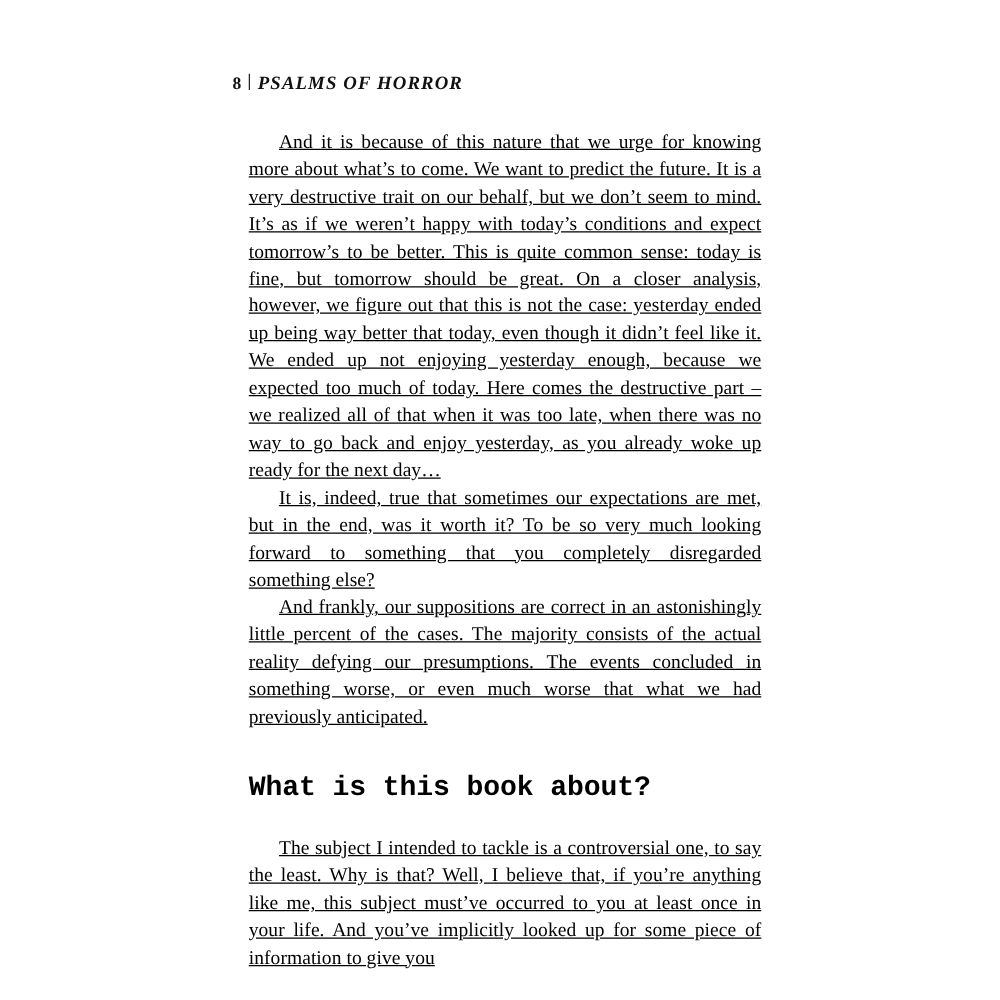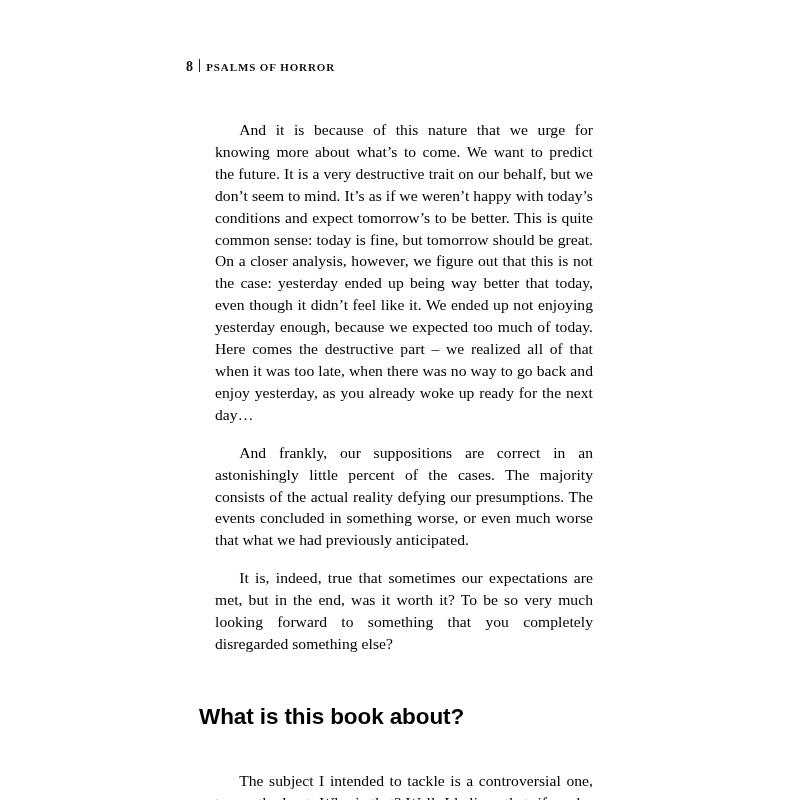--- a/index.html
+++ b/index.html
@@ -39,45 +39,47 @@
   .folio-rule {
     display: inline-block;
     width: 1px;
     height: 13px;
     background: #222222;
     position: relative;
     top: 1px;
   }
   .running-head {
     font-family: "Liberation Serif", serif;
-    font-size: 11px;
+    font-size: 15px;
     font-weight: bold;
     letter-spacing: 0.9px;
     color: #111111;
     text-transform: uppercase;
+    font-style: italic;
   }
   .content {
     position: absolute;
     top: 103px;
     left: 199px;
     width: 410px;
   }
   p.para {
-    margin: 16px;
+    margin: 0;
     font-size: 15.6px;
     line-height: 1.405;
     text-align: justify;
     text-indent: 1.55em;
     hyphens: none;
     letter-spacing: 0.05px;
+    text-decoration: underline;
   }
   h2.section-heading {
     margin: 0;
     padding: 0;
-    font-family: Liberation Sans, sans-serif;
+    font-family: Liberation Mono, monospace;
     font-size: 22.5px;
     font-weight: bold;
     line-height: 1.2;
     text-align: left;
     text-indent: 0;
     letter-spacing: -0.1px;
   }
   .gap-before-heading { height: 32px; }
   .gap-after-heading { height: 24px; }
 </style>
@@ -87,22 +89,22 @@
 <div class="page">
 
   <div class="header">
     <span class="folio">8</span>
     <span class="folio-rule"></span>
     <span class="running-head">PSALMS OF HORROR</span>
   </div>
 
   <div class="content">
     <p class="para">And it is because of this nature that we urge for knowing more about what’s to come. We want to predict the future. It is a very destructive trait on our behalf, but we don’t seem to mind. It’s as if we weren’t happy with today’s conditions and expect tomorrow’s to be better. This is quite common sense: today is fine, but tomorrow should be great. On a closer analysis, however, we figure out that this is not the case: yesterday ended up being way better that today, even though it didn’t feel like it. We ended up not enjoying yesterday enough, because we expected too much of today. Here comes the destructive part – we realized all of that when it was too late, when there was no way to go back and enjoy yesterday, as you already woke up ready for the next day…</p>
+    <p class="para">It is, indeed, true that sometimes our expectations are met, but in the end, was it worth it? To be so very much looking forward to something that you completely disregarded something else?</p>
     <p class="para">And frankly, our suppositions are correct in an astonishingly little percent of the cases. The majority consists of the actual reality defying our presumptions. The events concluded in something worse, or even much worse that what we had previously anticipated.</p>
-    <p class="para">It is, indeed, true that sometimes our expectations are met, but in the end, was it worth it? To be so very much looking forward to something that you completely disregarded something else?</p>
 
     <div class="gap-before-heading"></div>
     <h2 class="section-heading">What is this book about?</h2>
     <div class="gap-after-heading"></div>
 
     <p class="para">The subject I intended to tackle is a controversial one, to say the least. Why is that? Well, I believe that, if you’re anything like me, this subject must’ve occurred to you at least once in your life. And you’ve implicitly looked up for some piece of information to give you</p>
   </div>
 
 </div>
 

